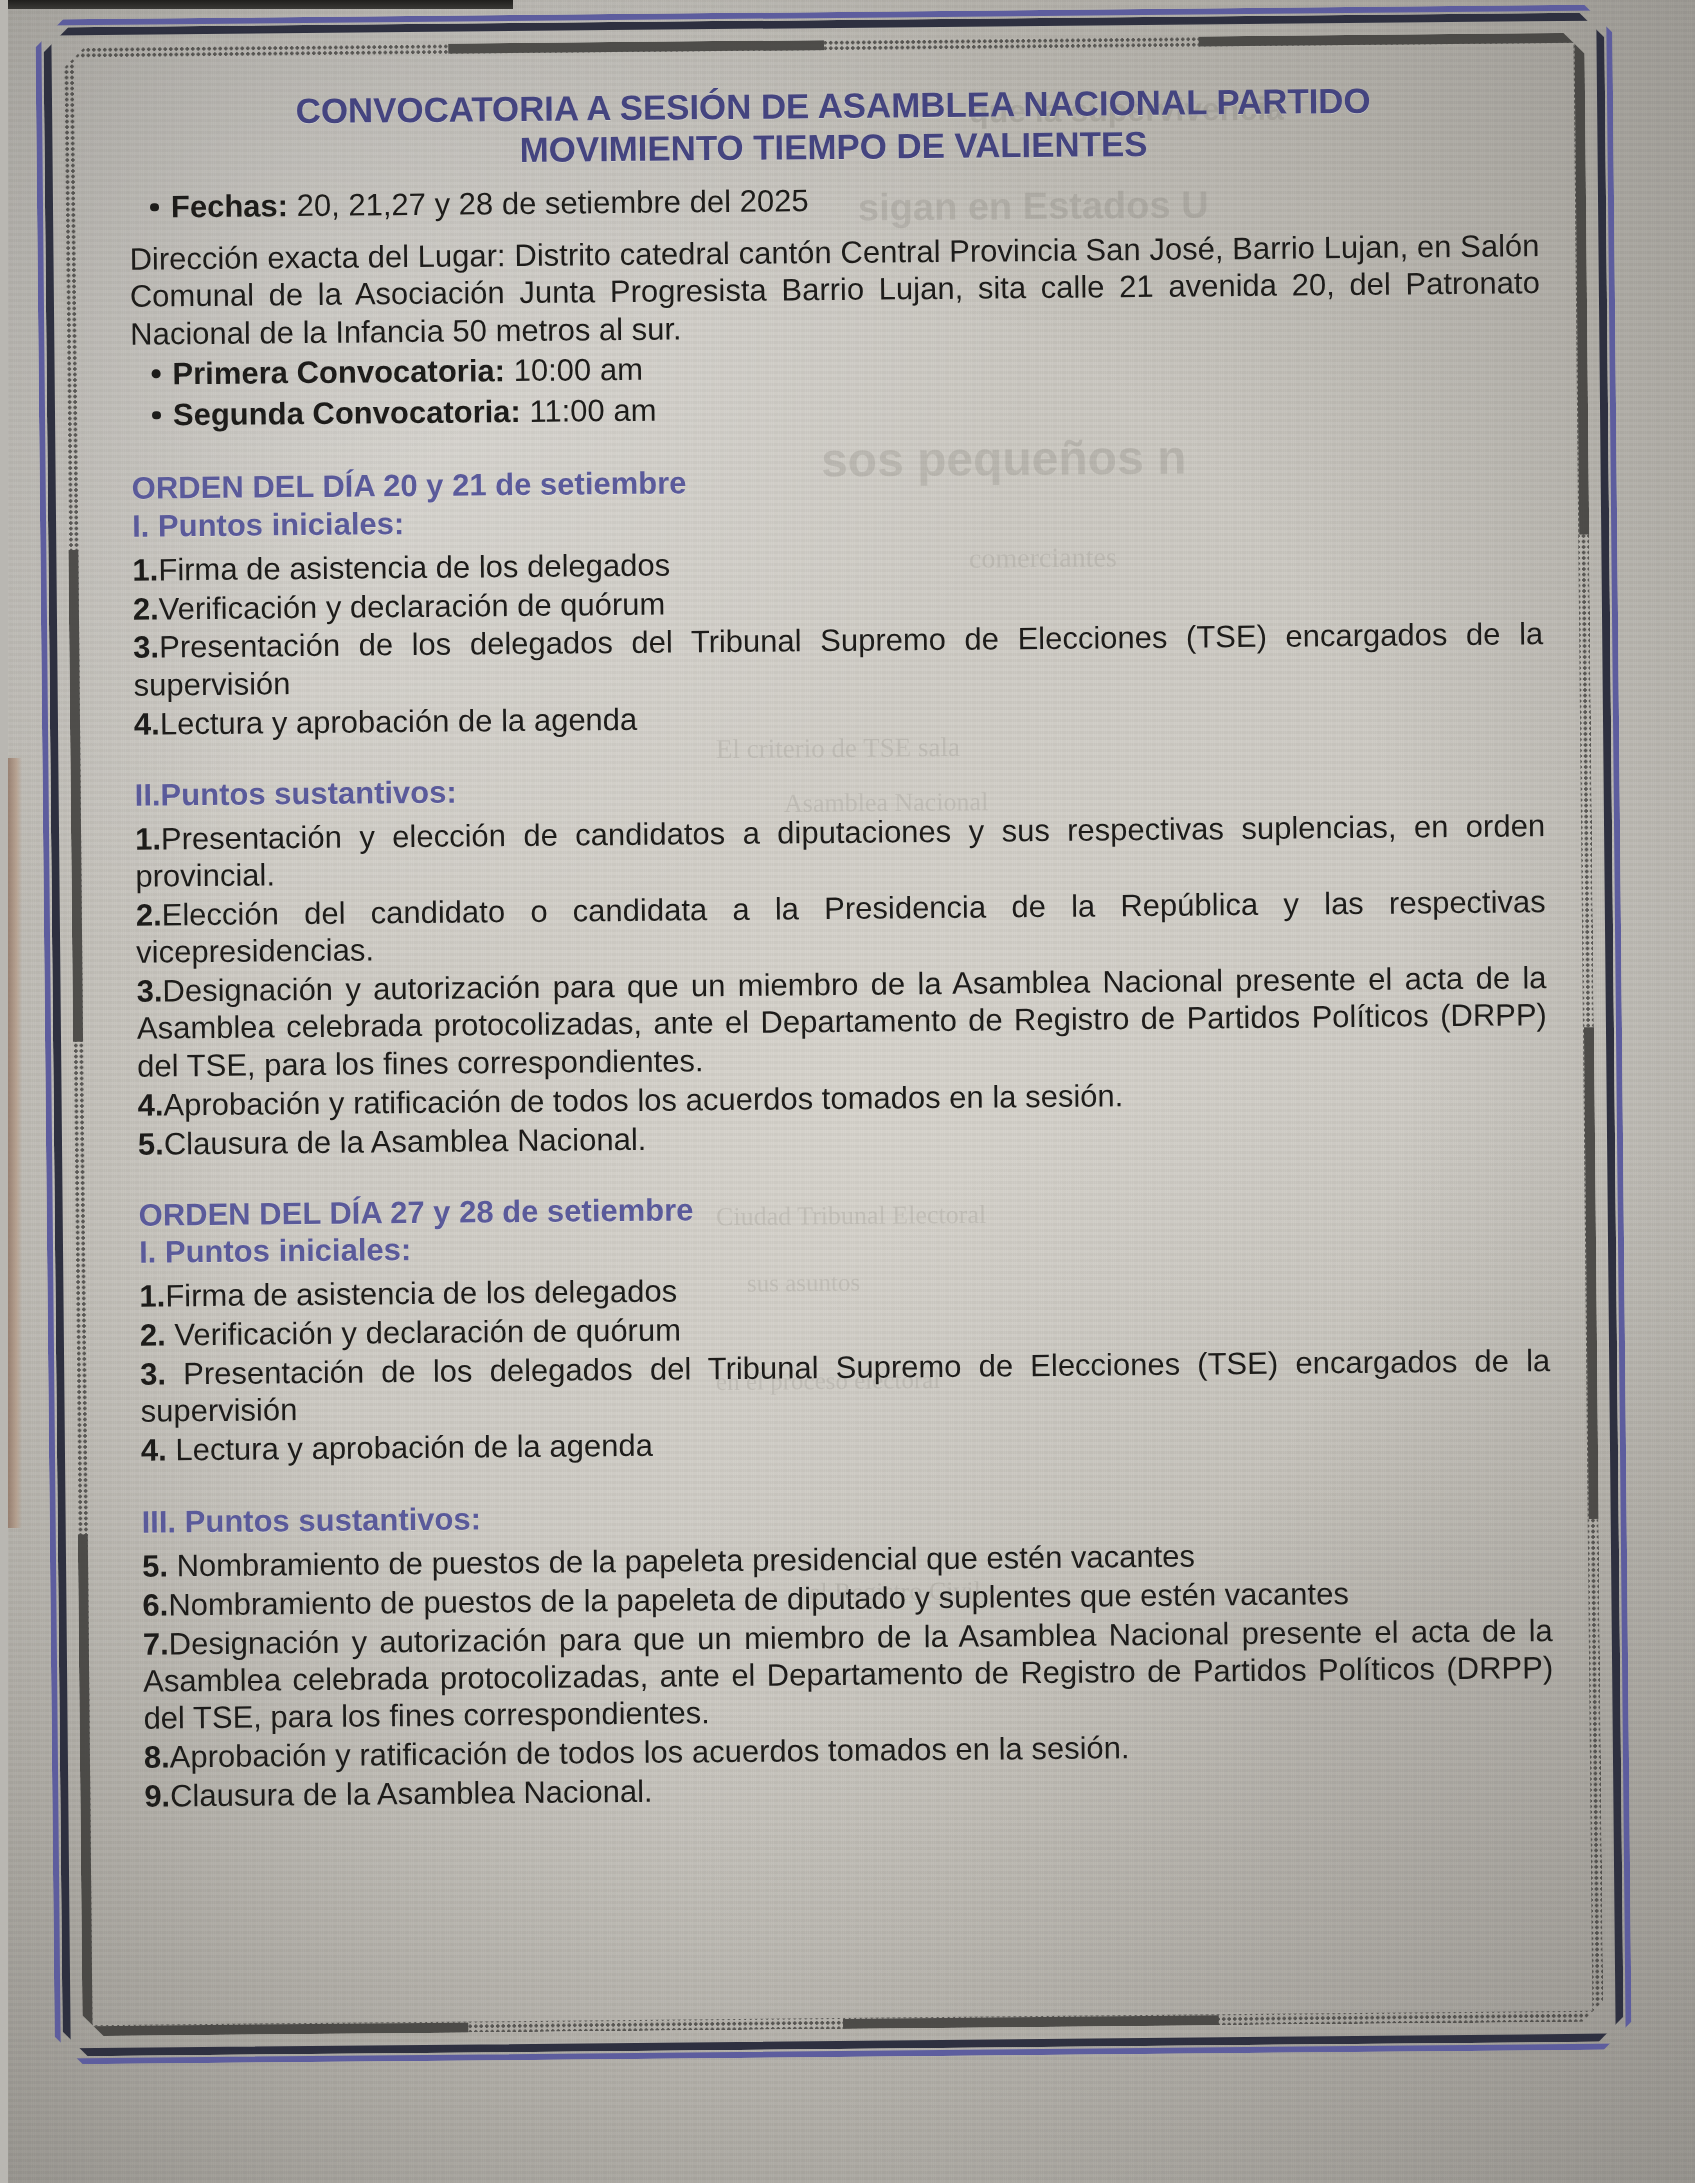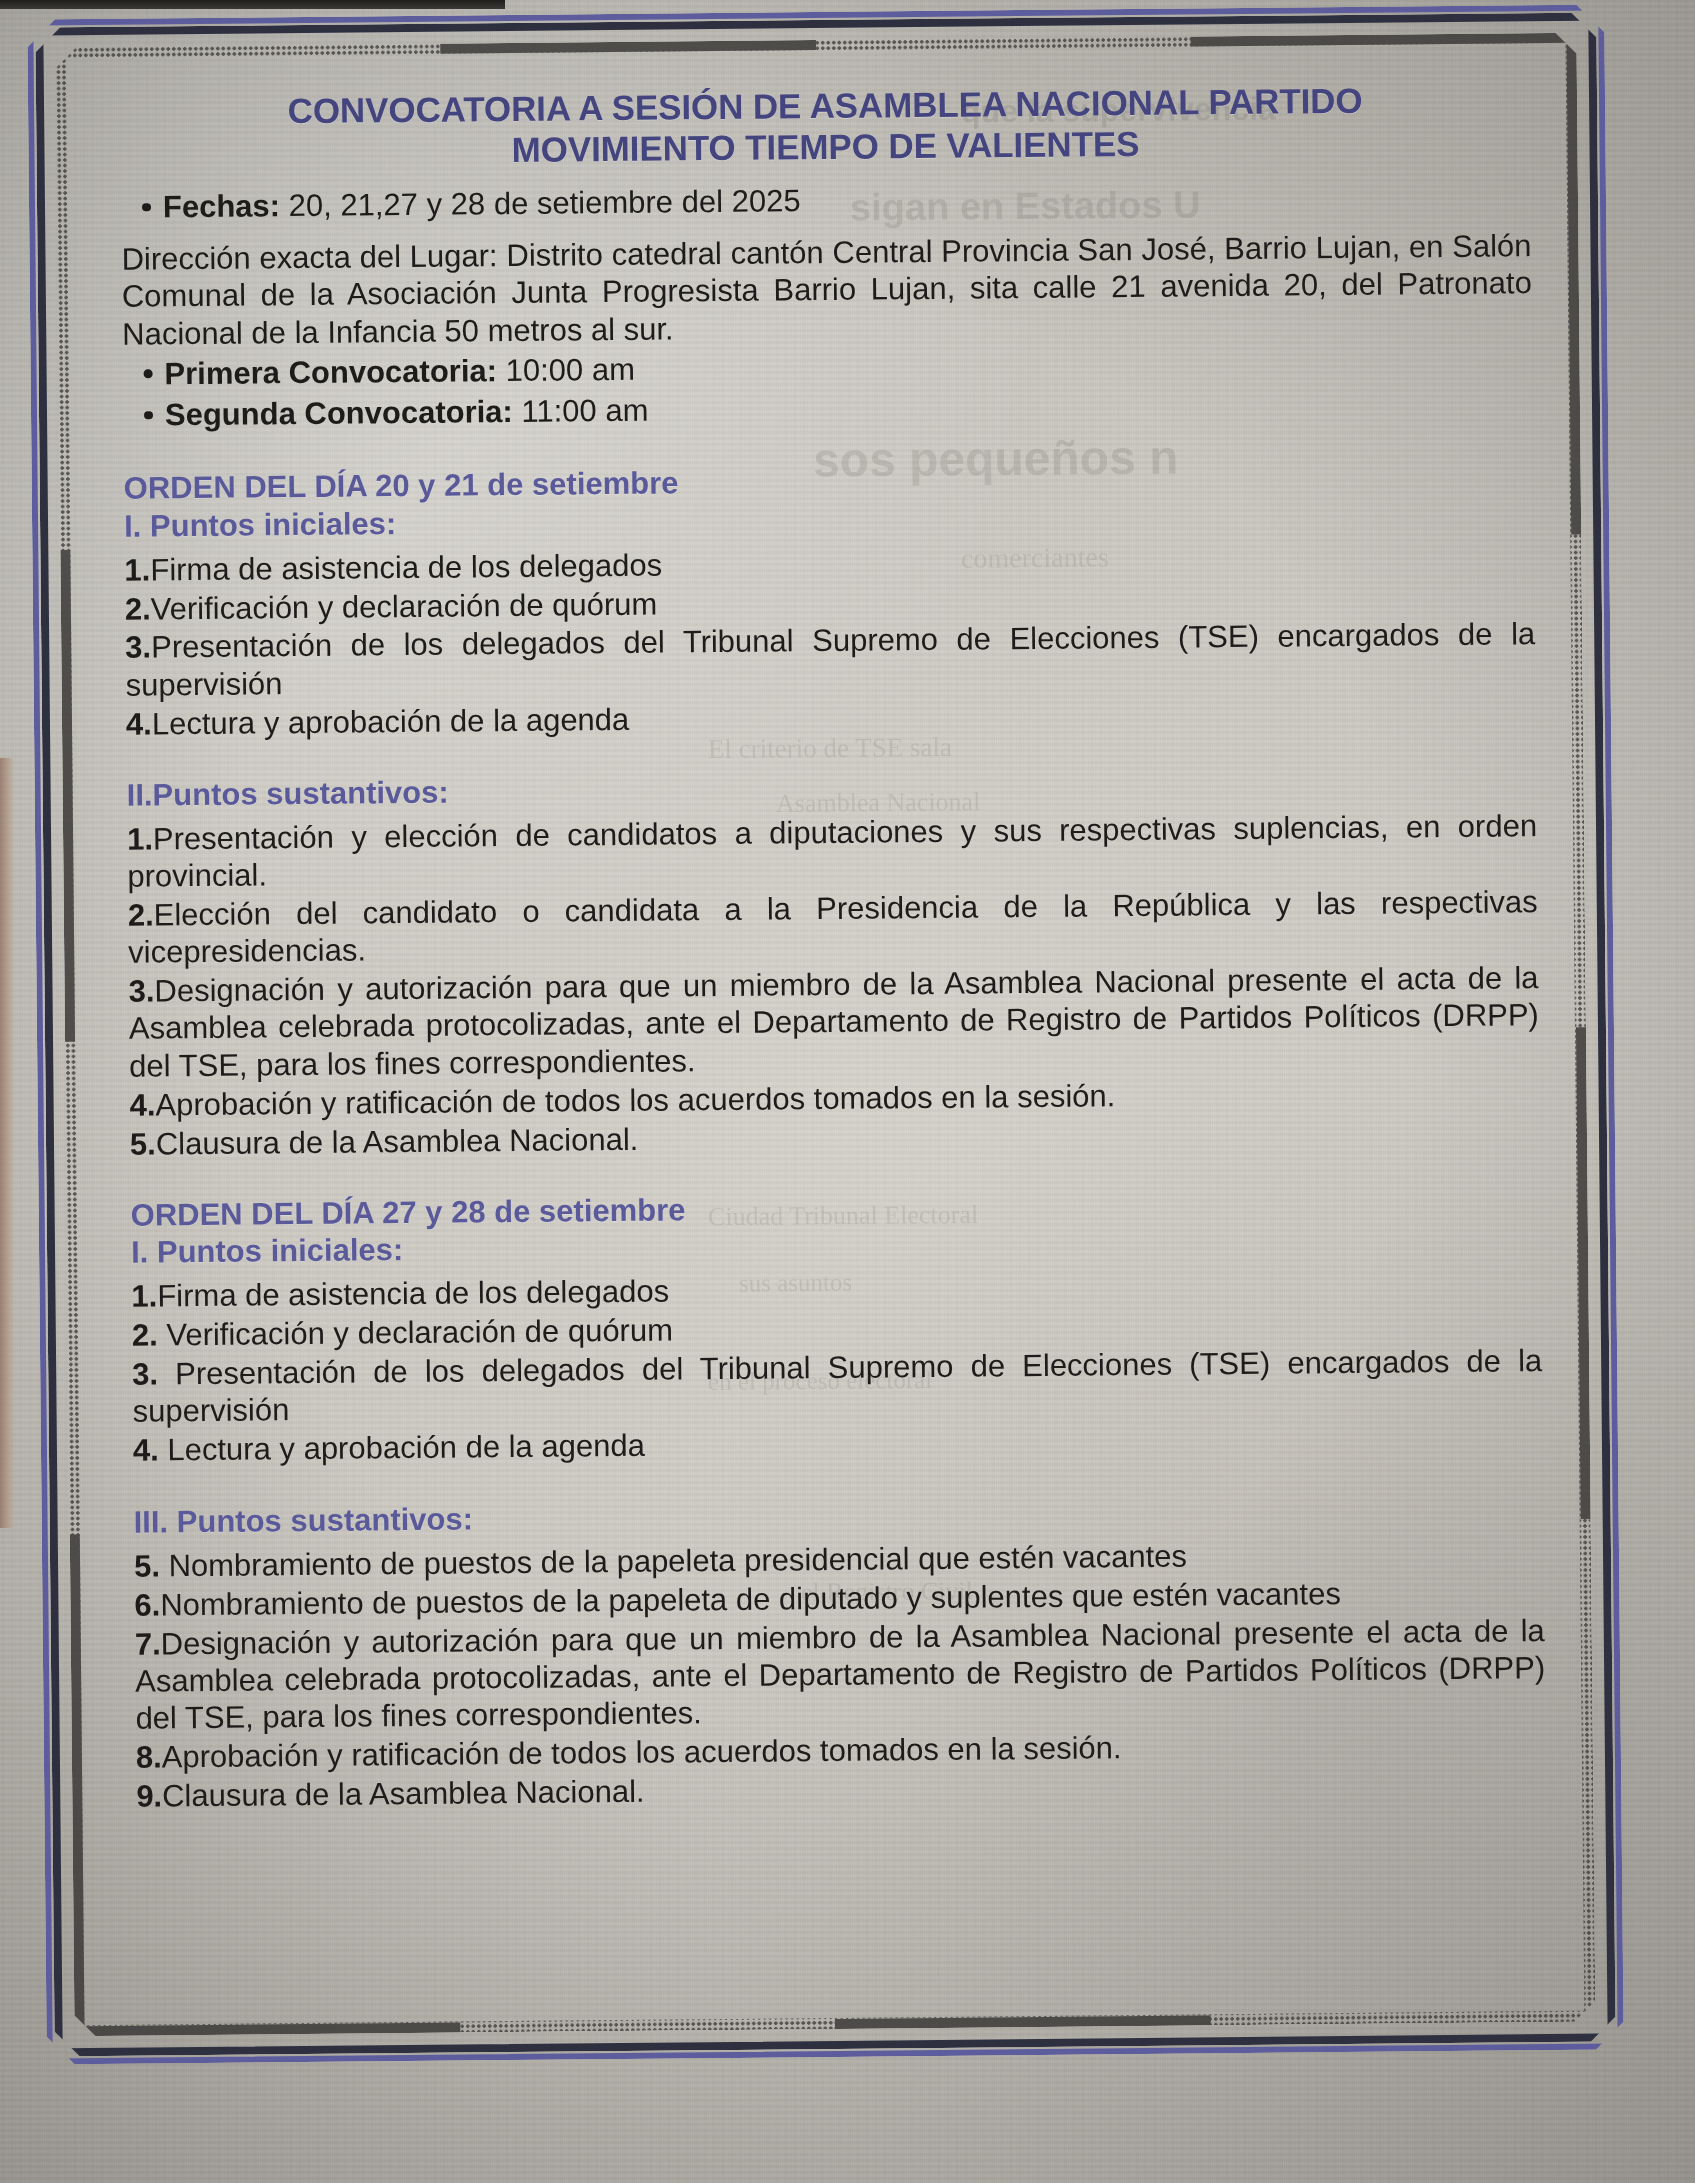--- a/index.html
+++ b/index.html
@@ -10,20 +10,21 @@
     overflow:hidden;position:relative;
   }
 
   
   .newsprint{
     position:absolute;inset:0;
     background:
       radial-gradient(ellipse 70% 50% at 18% 14%, rgba(255,255,255,.30), rgba(255,255,255,0) 62%),
       radial-gradient(ellipse 60% 45% at 78% 78%, rgba(140,136,128,.22), rgba(0,0,0,0) 65%),
       radial-gradient(ellipse 90% 60% at 50% 50%, #d5d2cb 0%, #c9c6bf 55%, #bcb9b2 100%);
+    margin-left: 8px;
   }
   
   .grain{
     position:absolute;inset:0;opacity:.30;pointer-events:none;
     background-image:
       repeating-linear-gradient(0deg,  rgba(255,255,255,.16) 0 0.6px, rgba(0,0,0,.05) 0.6px 1.2px),
       repeating-linear-gradient(90deg, rgba(255,255,255,.10) 0 0.6px, rgba(0,0,0,.045) 0.6px 1.8px);
   }
   .vignette{
     position:absolute;inset:0;pointer-events:none;

